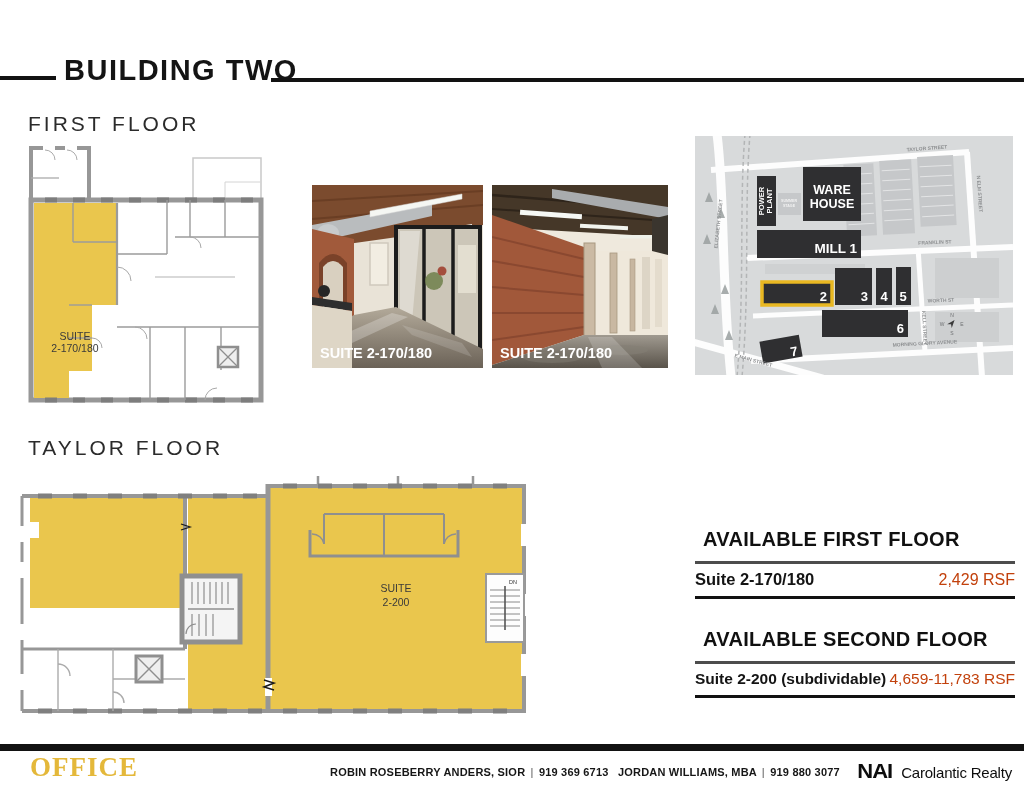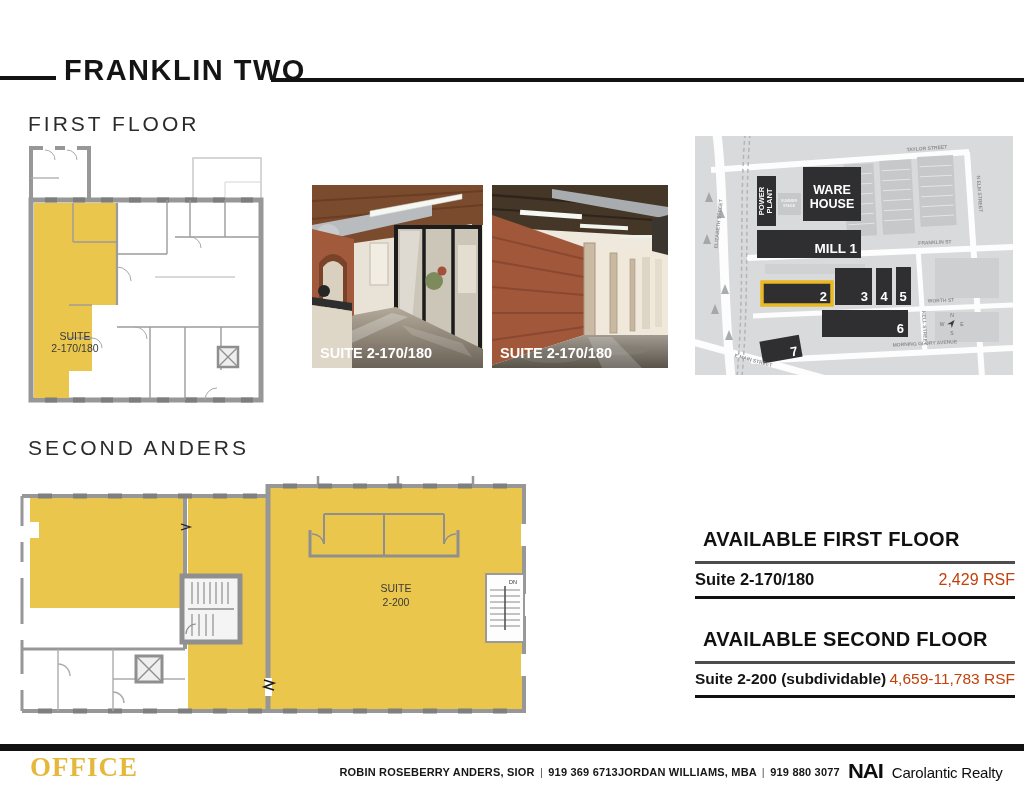--- a/index.html
+++ b/index.html
@@ -31,36 +31,36 @@
   .avail-row{display:flex;justify-content:space-between;align-items:baseline;padding:6px 0 7px 0;}
   .avail-suite{font-weight:bold;font-size:16.5px;color:#141414;}
   .avail-size{font-weight:400;font-size:16px;color:#c2410c;}
   .avail-2 .avail-suite{font-size:15.5px;}
   .avail-2 .avail-size{font-size:15.5px;}
   
   .footer-bar{position:absolute;left:0;top:744px;width:1024px;height:7px;background:#121212;}
   .office{position:absolute;left:30px;top:752px;font-size:27px;font-weight:bold;
           letter-spacing:1px;color:#e4b83a;font-family:Liberation Serif, serif;}
   .contact-row{position:absolute;left:330px;right:12px;top:759px;display:flex;
-               justify-content:center;align-items:center;font-size:11px;
+               justify-content:space-between;align-items:center;font-size:11px;
                font-weight:bold;color:#161616;letter-spacing:0.2px;white-space:nowrap;}
   .contact-sep{color:#555;font-weight:400;padding:0 2px;}
   .brand{display:flex;align-items:center;margin-left:8px;}
   .brand-nai{font-size:22px;font-weight:900;letter-spacing:-1px;color:#0d0d0d;
              transform:scaleY(0.92);}
   .brand-name{font-size:15px;font-weight:400;color:#0d0d0d;margin-left:9px;letter-spacing:-0.2px;}
   svg text{font-family:"Liberation Sans", sans-serif;}
 </style>
 </head>
 <body>
 
 <div class="page">
 
   <div class="hdr-line hdr-line-left"></div>
-  <h1 class="title">FRANKLIN TWO</h1>
+  <h1 class="title">BUILDING TWO</h1>
   <div class="hdr-line hdr-line-right"></div>
 
   <div class="floor-label label-first">FIRST FLOOR</div>
 
   <svg class="ffplan" width="240" height="278" viewBox="0 0 240 278">
 
     <polyline points="168,58 168,16 236,16 236,58" fill="none" stroke="#c9c9c9" stroke-width="1.5"></polyline>
     <polyline points="200,58 200,40 236,40" fill="none" stroke="#d4d4d4" stroke-width="1"></polyline>
 
     <rect x="6" y="6" width="58" height="52" fill="#ffffff" stroke="#979797" stroke-width="4"></rect>
@@ -318,21 +318,21 @@
 
     <g>
       <text x="257" y="181" text-anchor="middle" font-size="5" fill="#6e7072">N</text>
       <text x="247" y="190" text-anchor="middle" font-size="5" fill="#6e7072">W</text>
       <text x="267" y="190" text-anchor="middle" font-size="5" fill="#6e7072">E</text>
       <text x="257" y="199" text-anchor="middle" font-size="5" fill="#6e7072">S</text>
       <polygon points="257,183 260,191 257,188.5 254,191" fill="#3a3a3a" transform="rotate(40 257 187)"></polygon>
     </g>
   </svg>
 
-  <div class="floor-label label-second">SECOND ANDERS</div>
+  <div class="floor-label label-second">TAYLOR FLOOR</div>
 
   <svg class="sfplan" width="522" height="272" viewBox="0 0 522 272">
 
     <rect x="12" y="34" width="153" height="110" fill="#EAC64D"></rect>
     <rect x="170" y="34" width="80" height="211" fill="#EAC64D"></rect>
     <rect x="252" y="24" width="252" height="221" fill="#EAC64D"></rect>
     <rect x="12" y="58" width="9" height="16" fill="#ffffff"></rect>
 
     <g stroke="#979797">
       <line x1="4" y1="32" x2="250" y2="32" stroke-width="4"></line>

